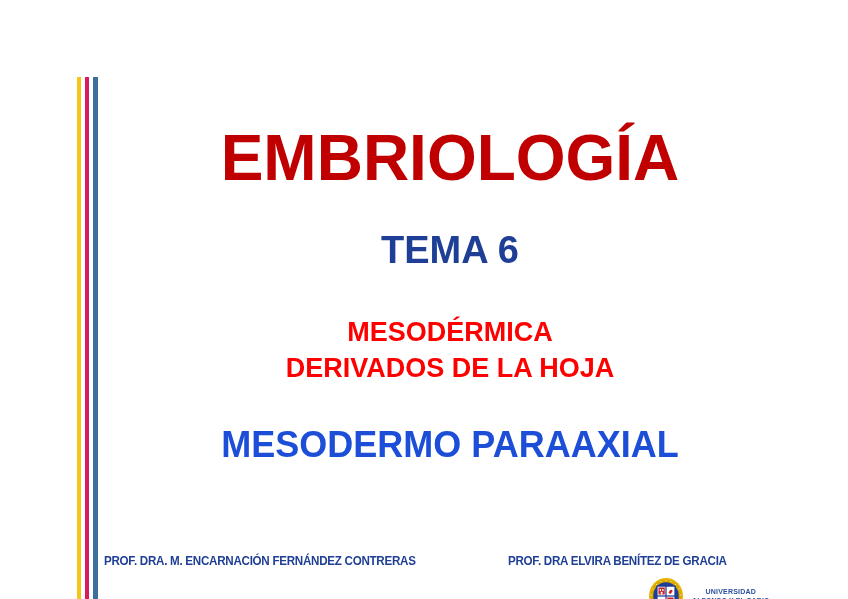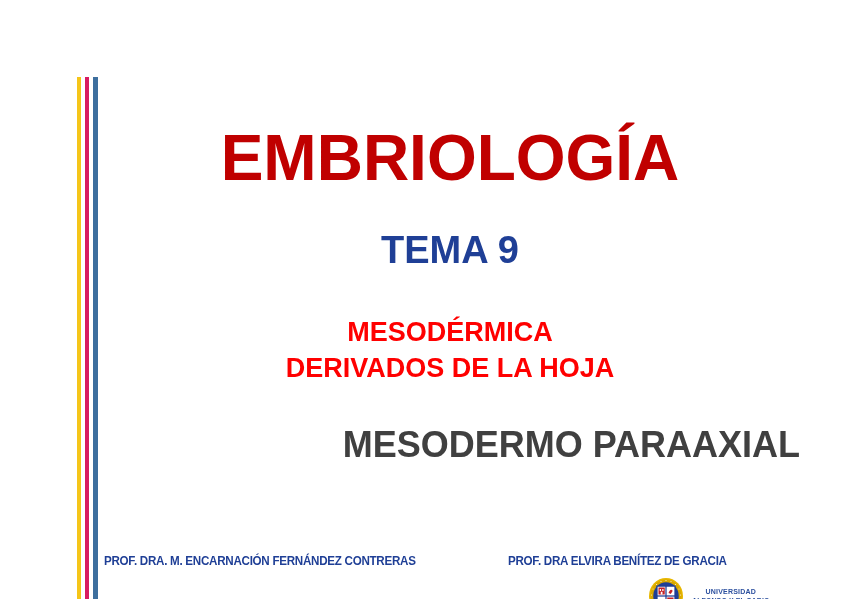--- a/index.html
+++ b/index.html
@@ -79,24 +79,24 @@
     color: #ff0000;
     line-height: 1.35;
   }
 
   
   .topic-red {
     position: absolute;
     left: 100px;
     top: 378px;
     width: 700px;
-    text-align: right;
+    text-align: center;
     font-size: 36px;
     font-weight: bold;
-    color: #404040;
+    color: #1d4ed8;
     line-height: 1.1;
     white-space: nowrap;
   }
 
   
   .author {
     position: absolute;
     top: 507px;
     font-size: 12.5px;
     font-weight: bold;
@@ -142,21 +142,21 @@
 <div id="slide">
 
   <div class="stripe-band">
     <div class="stripe s-gold"></div>
     <div class="stripe s-pink"></div>
     <div class="stripe s-blue"></div>
   </div>
 
   <div class="main-title">EMBRIOLOGÍA</div>
 
-  <div class="tema-line">TEMA 9</div>
+  <div class="tema-line">TEMA 6</div>
 
   <div class="subtitle-red">
     <div>MESODÉRMICA</div>
     <div>DERIVADOS DE LA HOJA</div>
   </div>
 
   <div class="topic-red">MESODERMO PARAAXIAL</div>
 
   <div class="author author-1">PROF. DRA. M. ENCARNACIÓN FERNÁNDEZ CONTRERAS</div>
 

